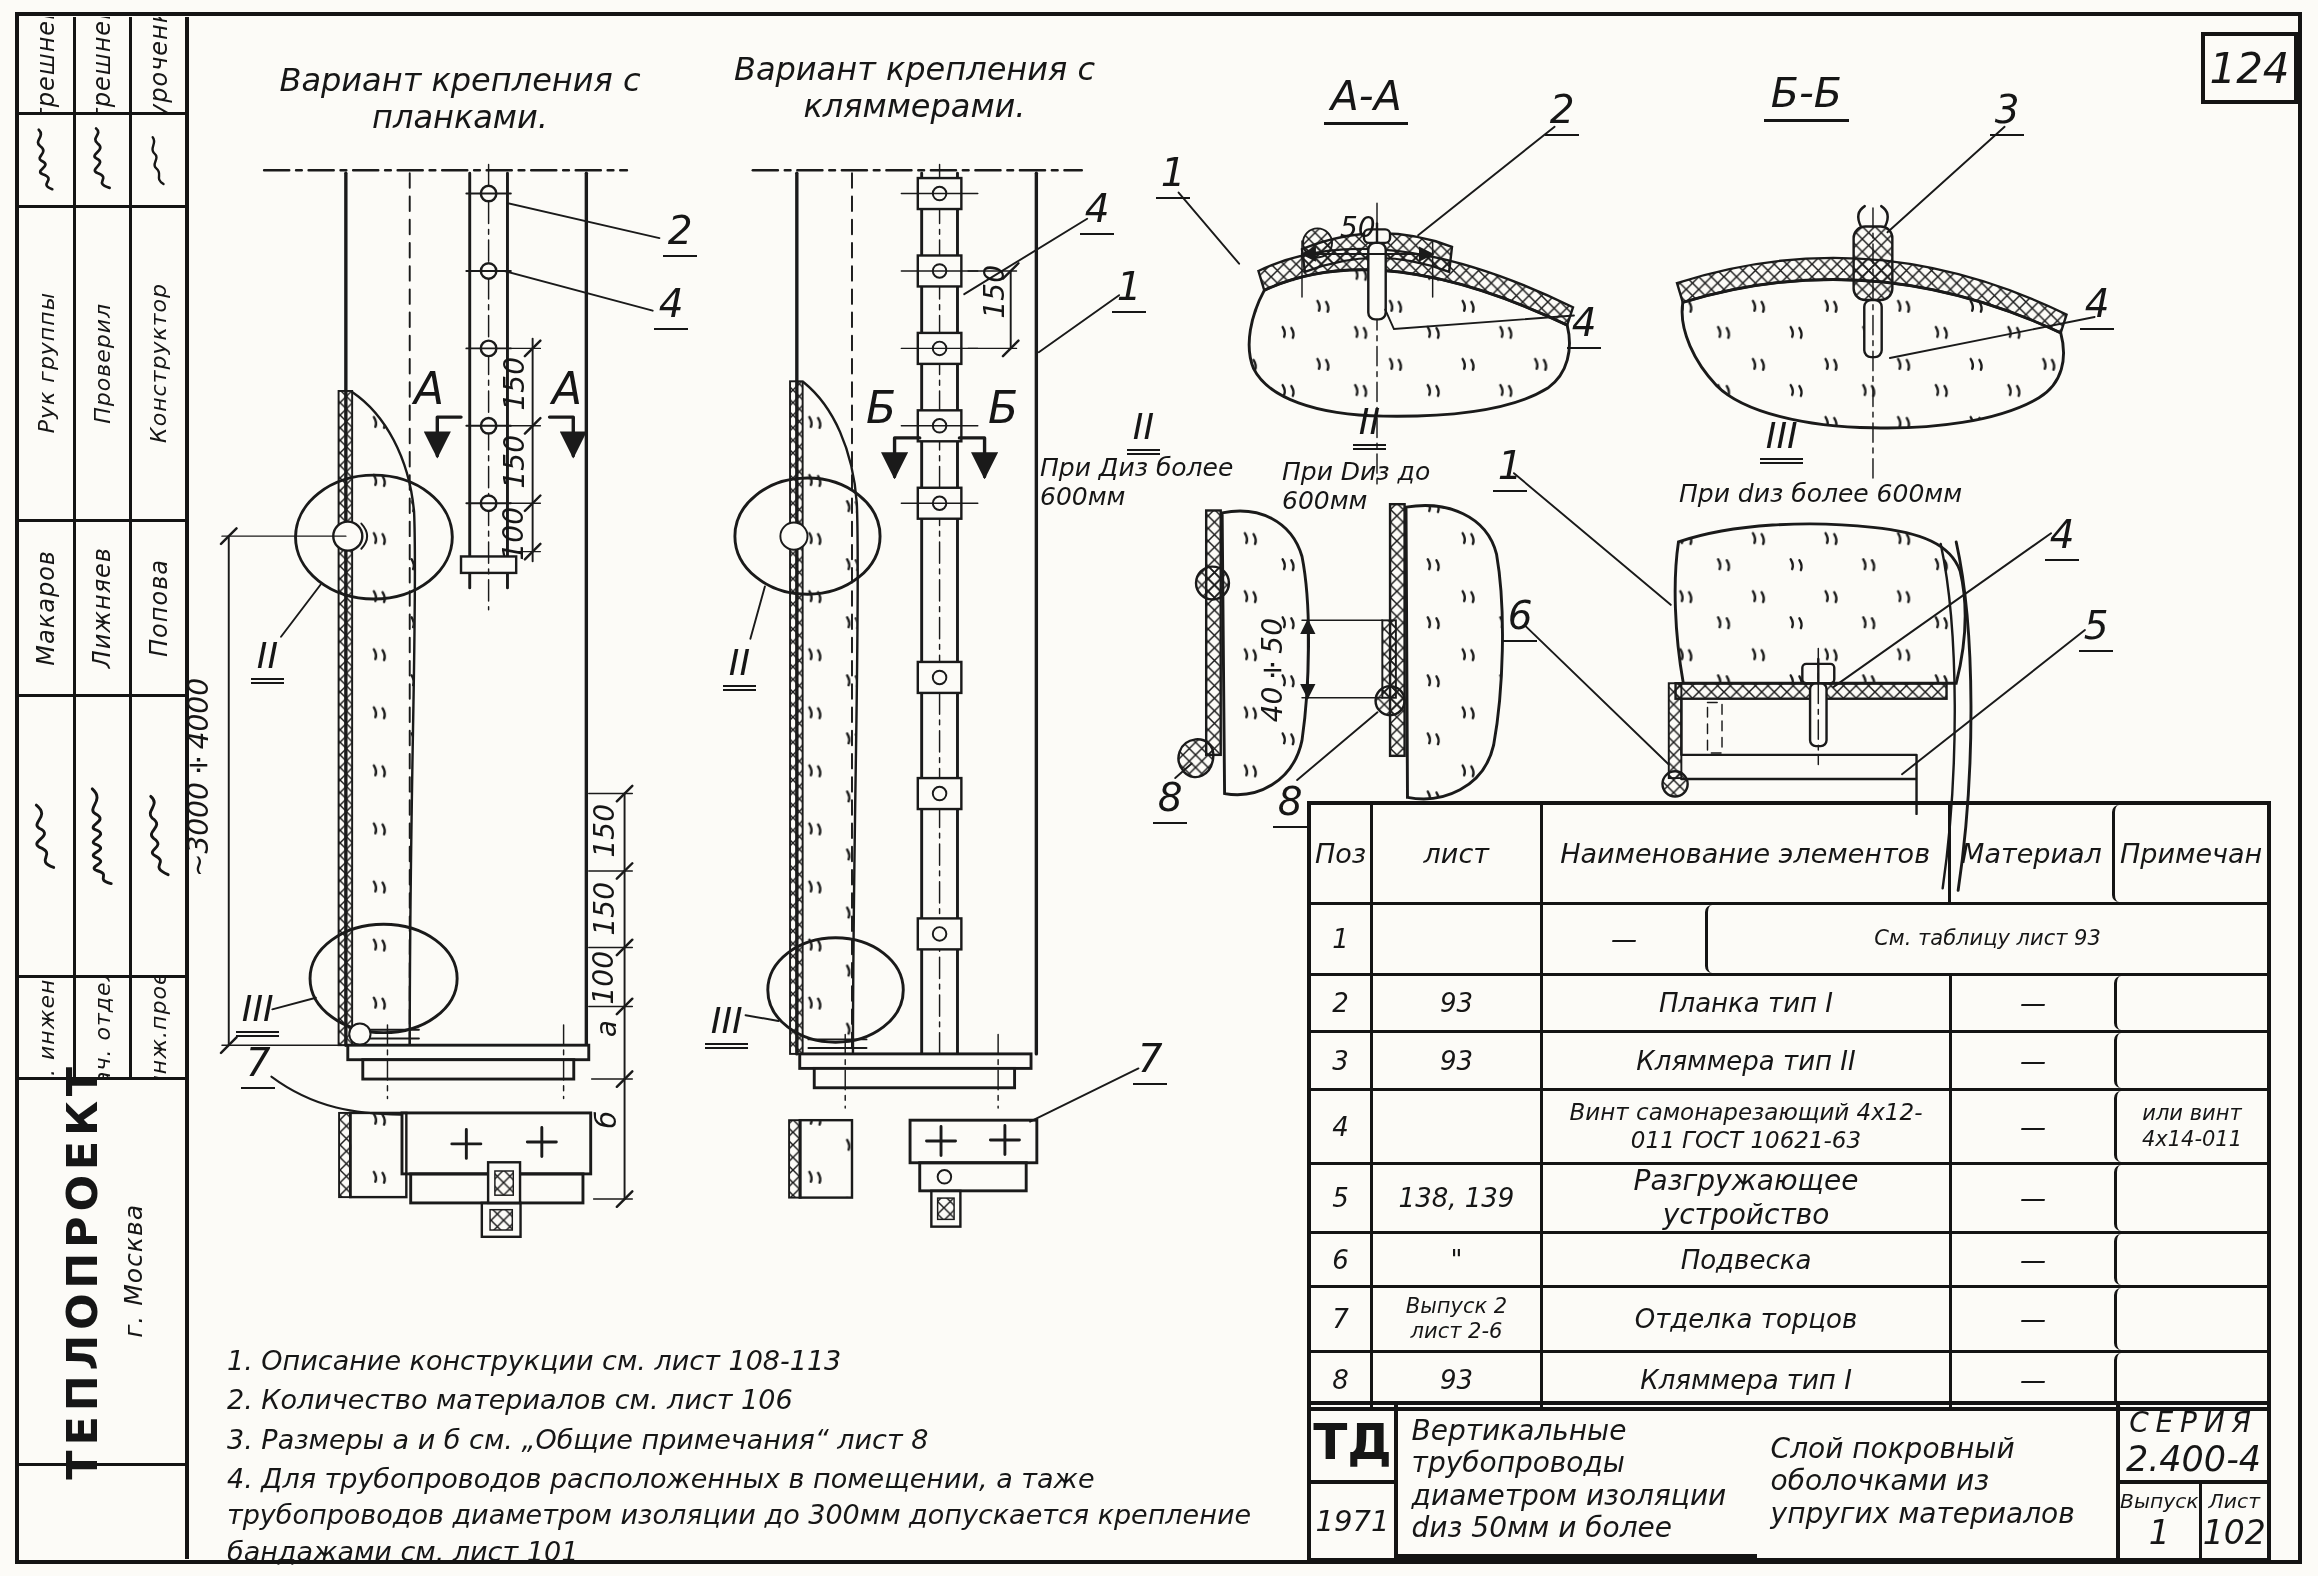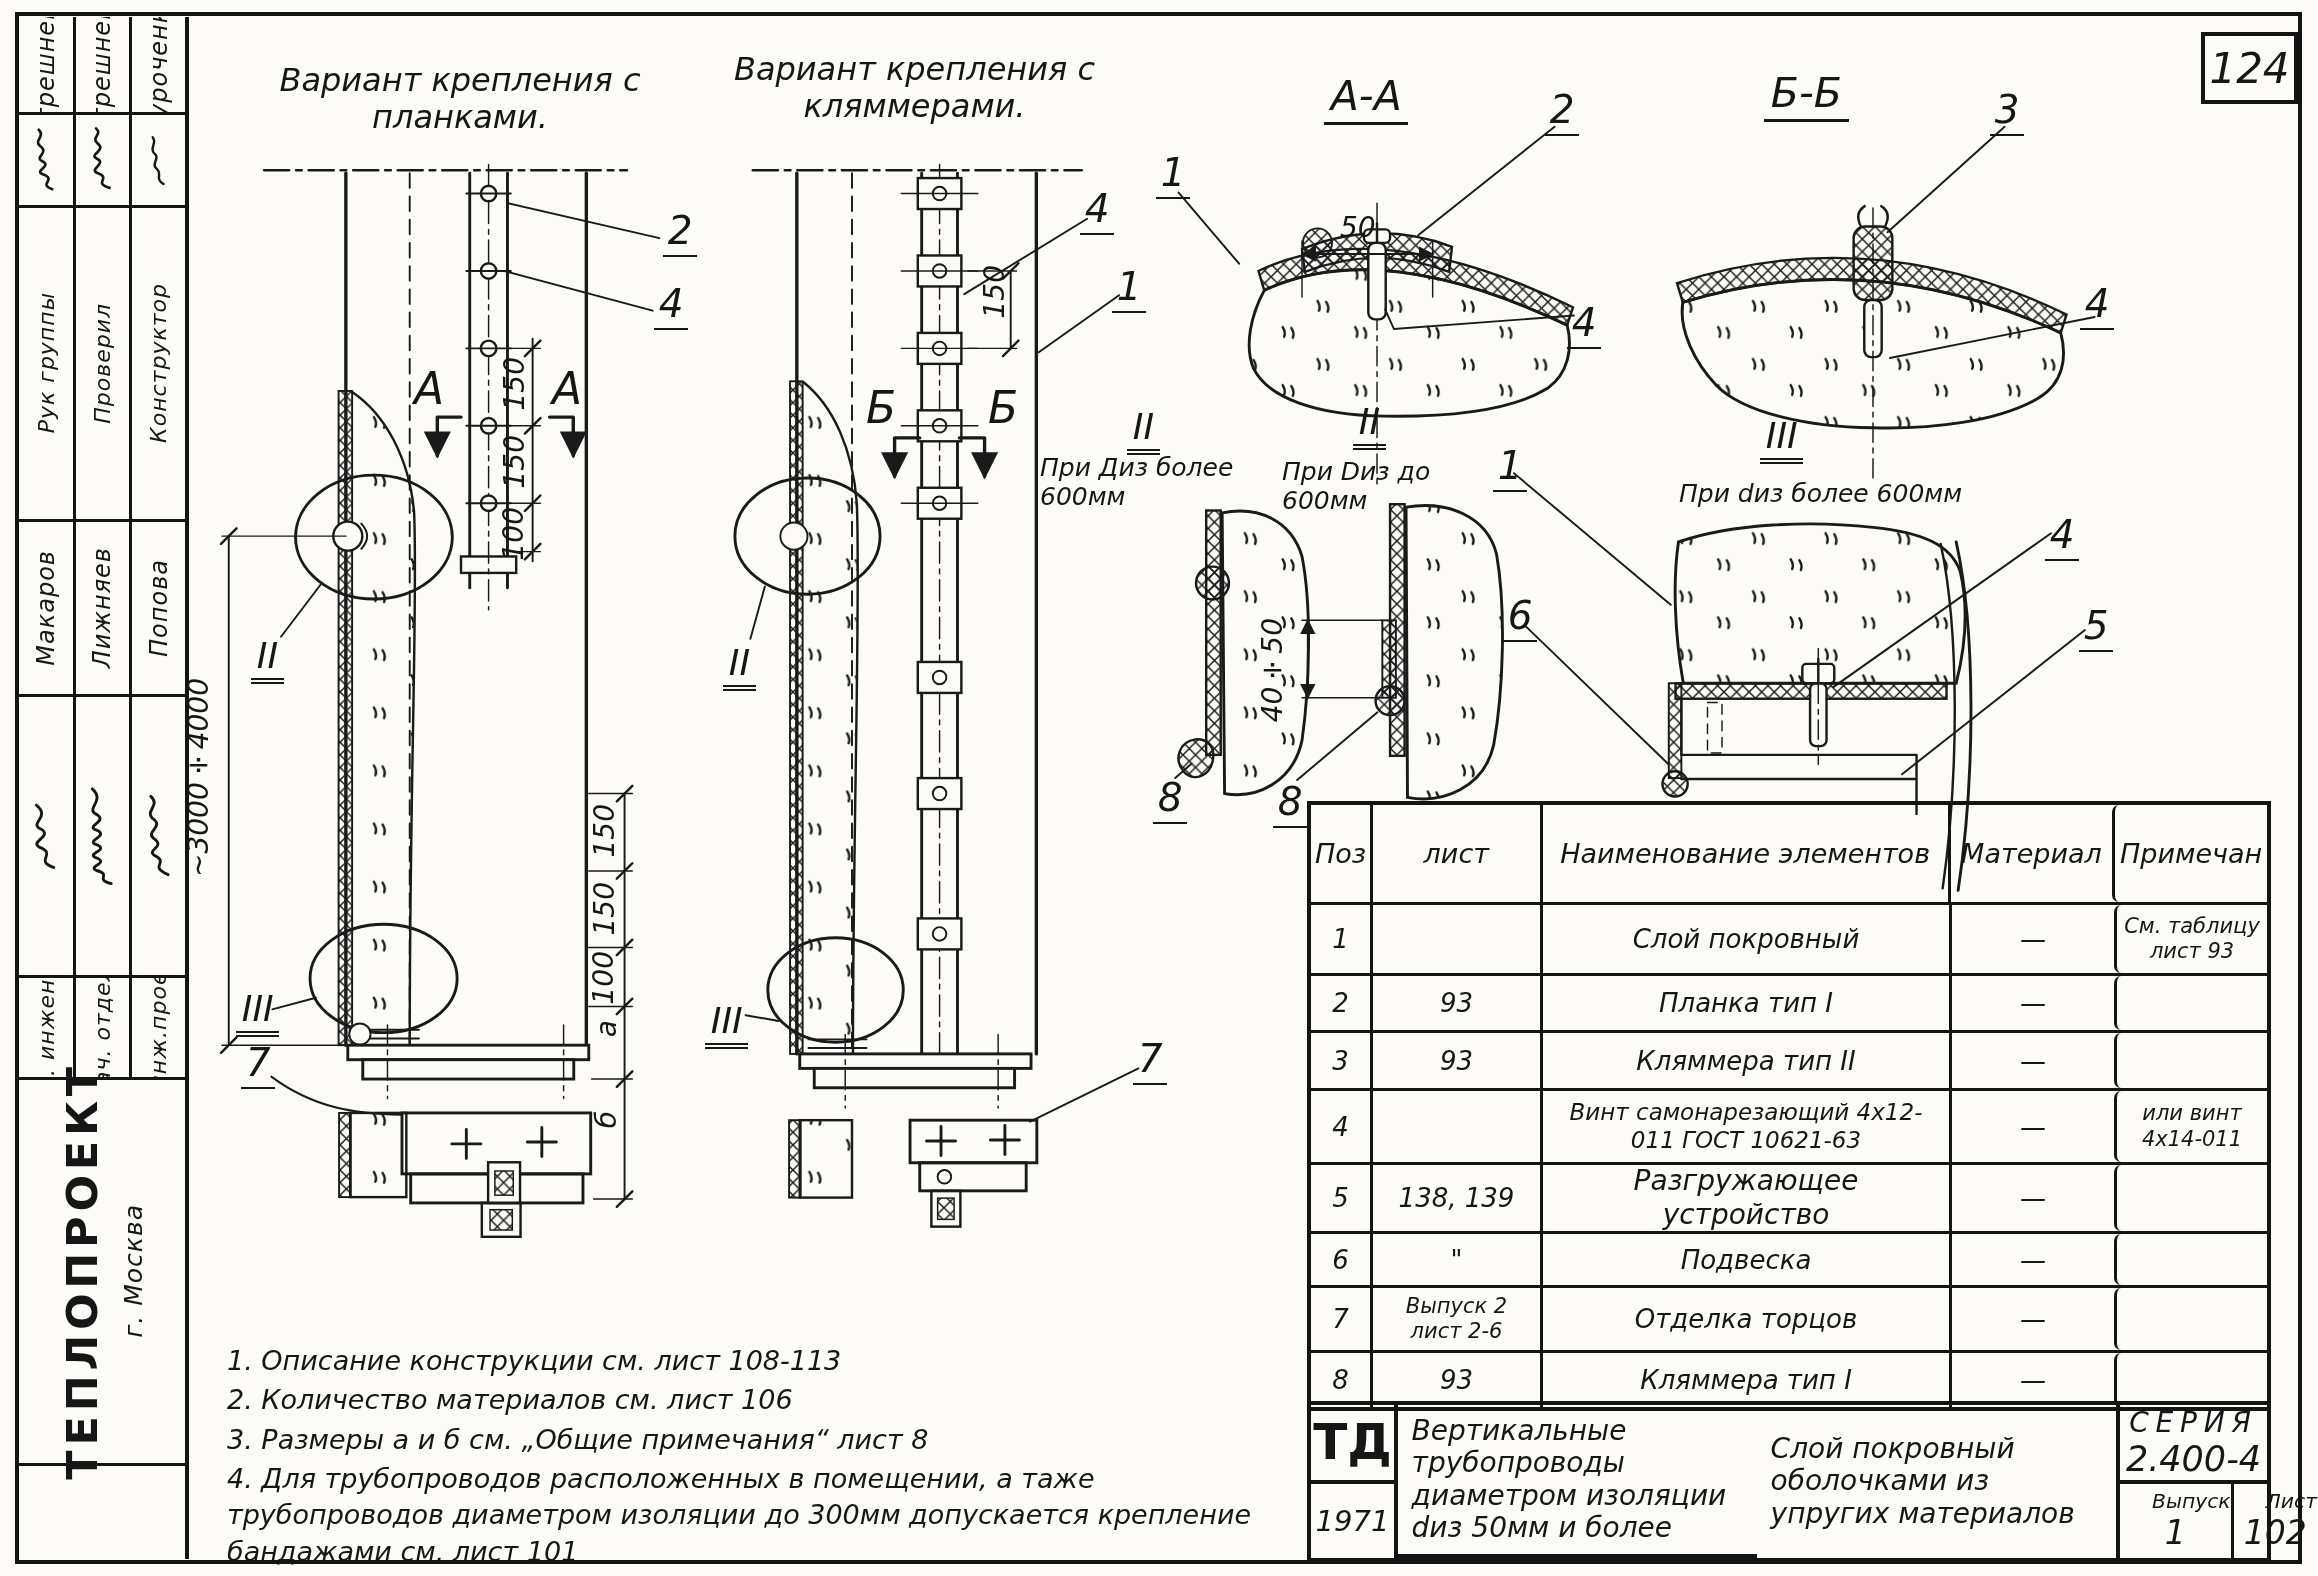--- a/index.html
+++ b/index.html
@@ -57,21 +57,21 @@
   .tb-main>div{flex:1;display:flex;align-items:center;padding:2.9px 13.6px;font-size:28px;line-height:1.15;}
   .tb-main .m1{border-bottom:4.4px solid #141414;}
   .tb-right{width:147px;display:flex;flex-direction:column;}
   .tb-right .r1{flex:1;border-bottom:4.4px solid #141414;display:flex;flex-direction:column;
                 align-items:center;justify-content:center;}
   .tb-right .r1 .s1{font-size:28px;letter-spacing:6.8px;}
   .tb-right .r1 .s2{font-size:35px;}
   .tb-right .r2{flex:1;display:flex;}
   .tb-right .r2>div{flex:1;display:flex;flex-direction:column;align-items:center;justify-content:center;}
   .tb-right .r2 .ru1{border-right:3.9px solid #141414;}
-  .tb-lab{font-size:20.3px;padding-left:32px;} .tb-val{font-size:33px;}
+  .tb-lab{font-size:20.3px;} .tb-val{font-size:33px;}
   
   #notes{position:absolute;left:227px;top:1343px;width:1060px;font-style:italic;font-size:27px;line-height:1.35;}
   #notes div{margin-bottom:2.9px;}
 </style>
 </head>
 <body>
 
 <div id="sheet">
   <div id="frame"></div>
 
@@ -433,21 +433,20 @@
     <div class="tr" style="height:97px">
       <div class="td c0 th">Поз</div>
       <div class="td c1 th">лист</div>
       <div class="td c2 th">Наименование элементов</div>
       <div class="td c3 th">Материал</div>
       <div class="td c4 th">Примечан</div>
     </div>
     <div class="tr" style="height:68px">
       <div class="td c0 tv">1</div>
       <div class="td c1 tv"></div>
-      <div class="td c2 tv">Слой покровный</div>
       <div class="td c3 tv">—</div>
       <div class="td c4 tsm">См. таблицу лист 93</div>
     </div>
     <div class="tr" style="height:54px">
       <div class="td c0 tv">2</div>
       <div class="td c1 tv">93</div>
       <div class="td c2 tv">Планка тип I</div>
       <div class="td c3 tv">—</div>
       <div class="td c4 tsm"></div>
     </div>

